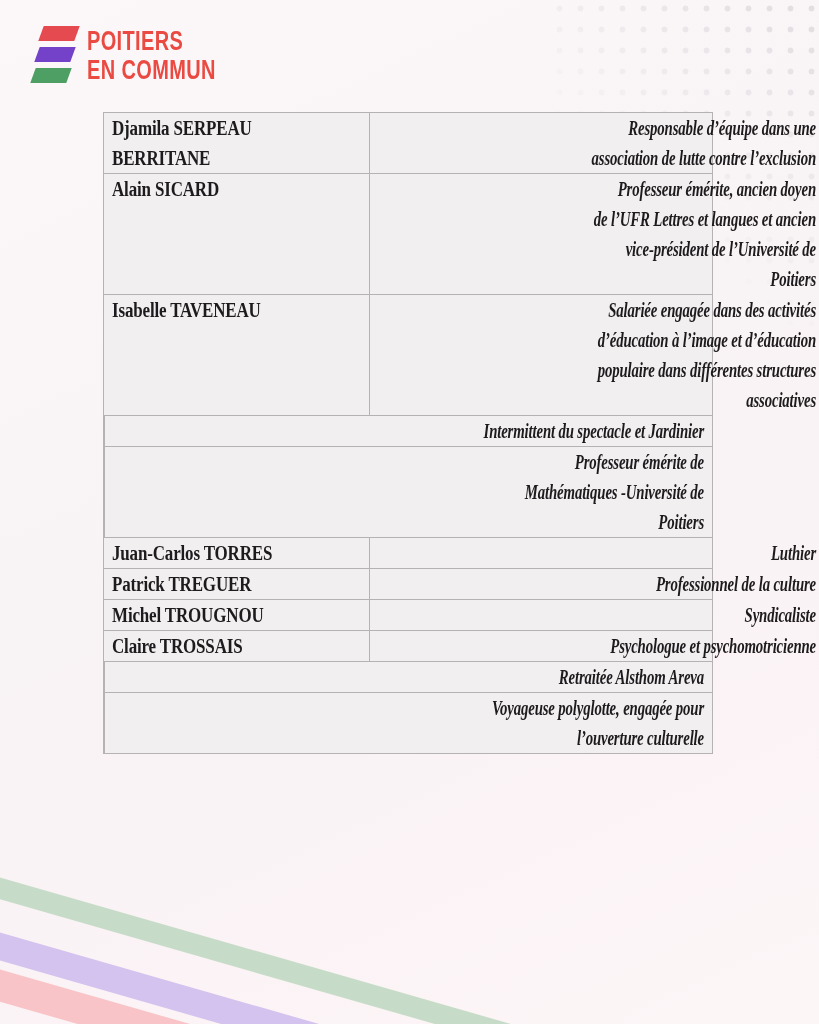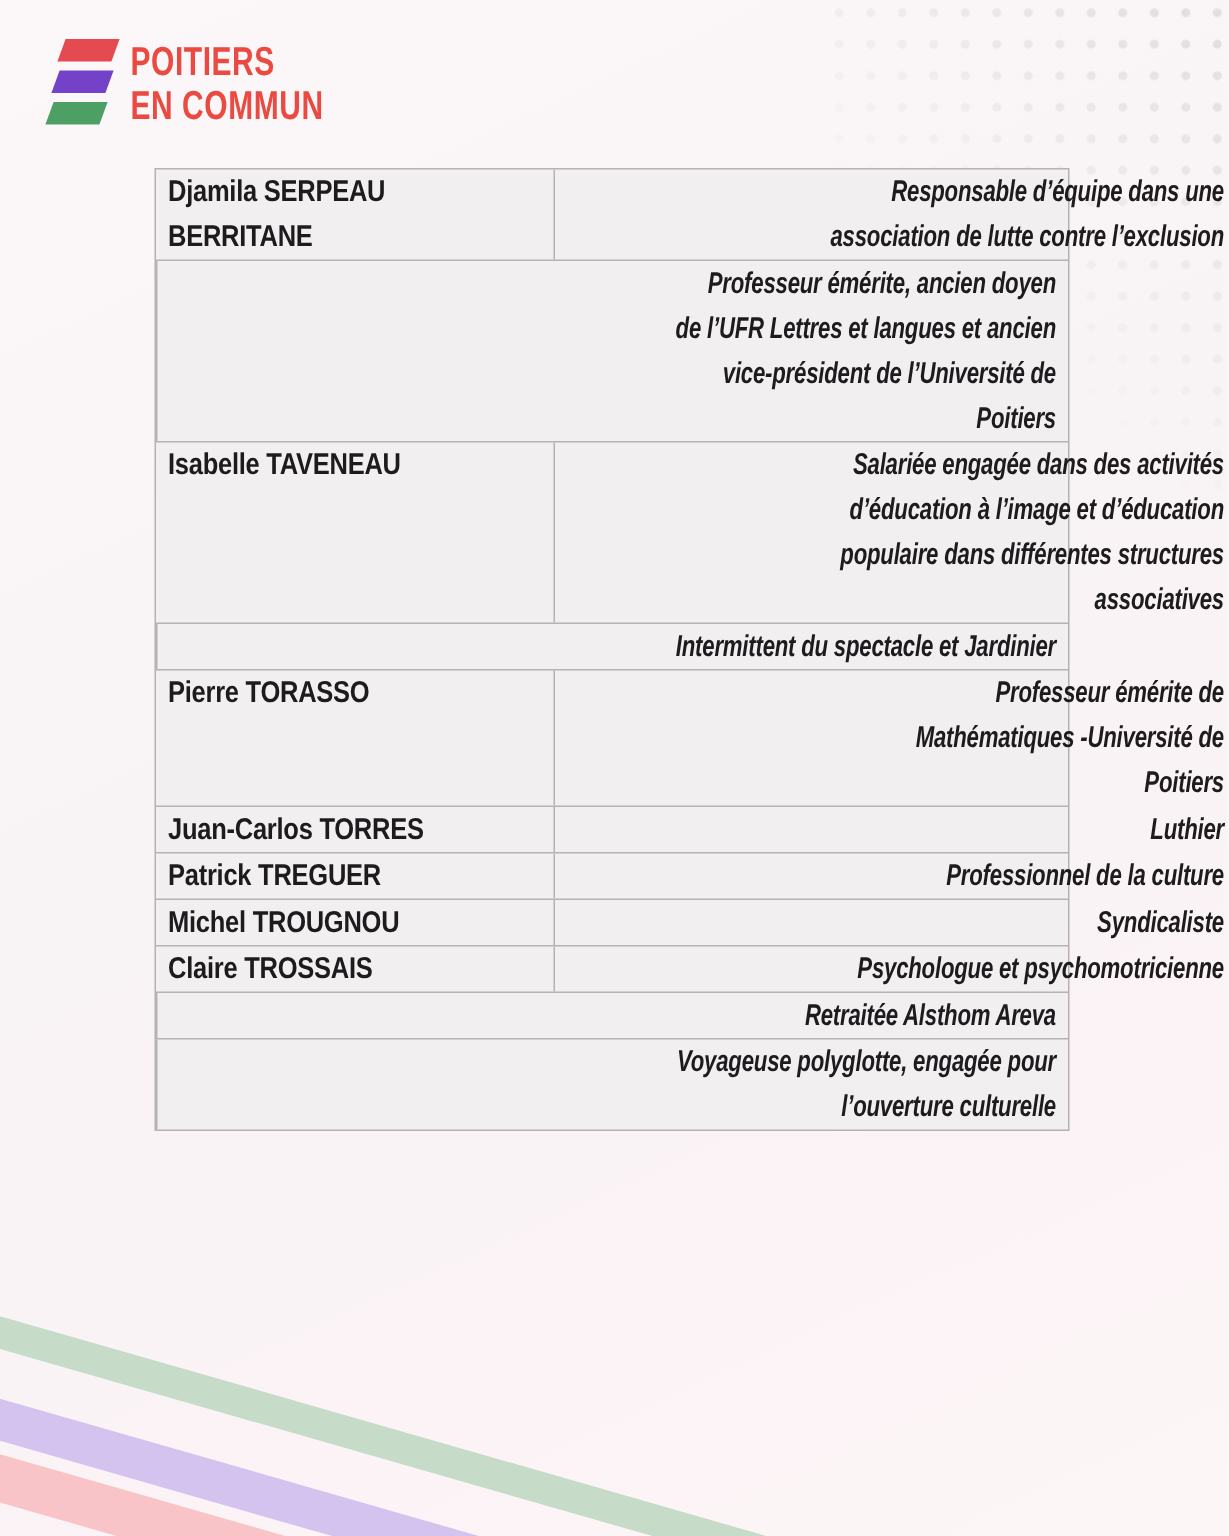--- a/index.html
+++ b/index.html
@@ -38,21 +38,21 @@
   .bar-green  { left:3px;  top:42px; background:#4d9f63; }
   .logo-text {
     color:#ea4a42; font-weight:800; font-size:27px; line-height:29px;
     letter-spacing:0.5px; transform:scaleX(0.74); transform-origin:left top;
     white-space:nowrap; margin-top:1px;
   }
 
   
   .roster {
     position:absolute; left:103px; top:112px; width:608px;
-    border:1px solid #b5b1b4; background:#f2eff1;
+    border:1px solid #b5b1b4; background:#f2eff1;font-family:Liberation Serif, serif;
   }
   .trow { display:flex; border-top:1px solid #b5b1b4; }
   .trow:first-child { border-top:none; }
   .name-cell {
     width:265px; box-sizing:border-box; padding:0 8px; overflow:visible;
   }
   .role-cell {
     flex:1; box-sizing:border-box; padding:0 8px;
     border-left:1px solid #b5b1b4;
     display:flex; justify-content:flex-end; overflow:visible;
@@ -97,20 +97,23 @@
         <div class="name-text">Djamila SERPEAU
 BERRITANE</div>
       </div>
     <div class="role-cell">
         <div class="role-text">Responsable d’équipe dans une
 association de lutte contre l’exclusion</div>
       </div>
   </div>
 
   <div class="trow">
+    <div class="name-cell">
+        <div class="name-text">Alain SICARD</div>
+      </div>
     <div class="role-cell">
         <div class="role-text">Professeur émérite, ancien doyen
 de l’UFR Lettres et langues et ancien
 vice-président de l’Université de
 Poitiers</div>
       </div>
   </div>
 
   <div class="trow">
     <div class="name-cell">
@@ -124,23 +127,20 @@
       </div>
   </div>
 
   <div class="trow">
     <div class="role-cell">
         <div class="role-text">Intermittent du spectacle et Jardinier</div>
       </div>
   </div>
 
   <div class="trow">
-    <div class="name-cell">
-        <div class="name-text">Pierre TORASSO</div>
-      </div>
     <div class="role-cell">
         <div class="role-text">Professeur émérite de
 Mathématiques -Université de
 Poitiers</div>
       </div>
   </div>
 
   <div class="trow">
     <div class="name-cell">
         <div class="name-text">Juan-Carlos TORRES</div>

